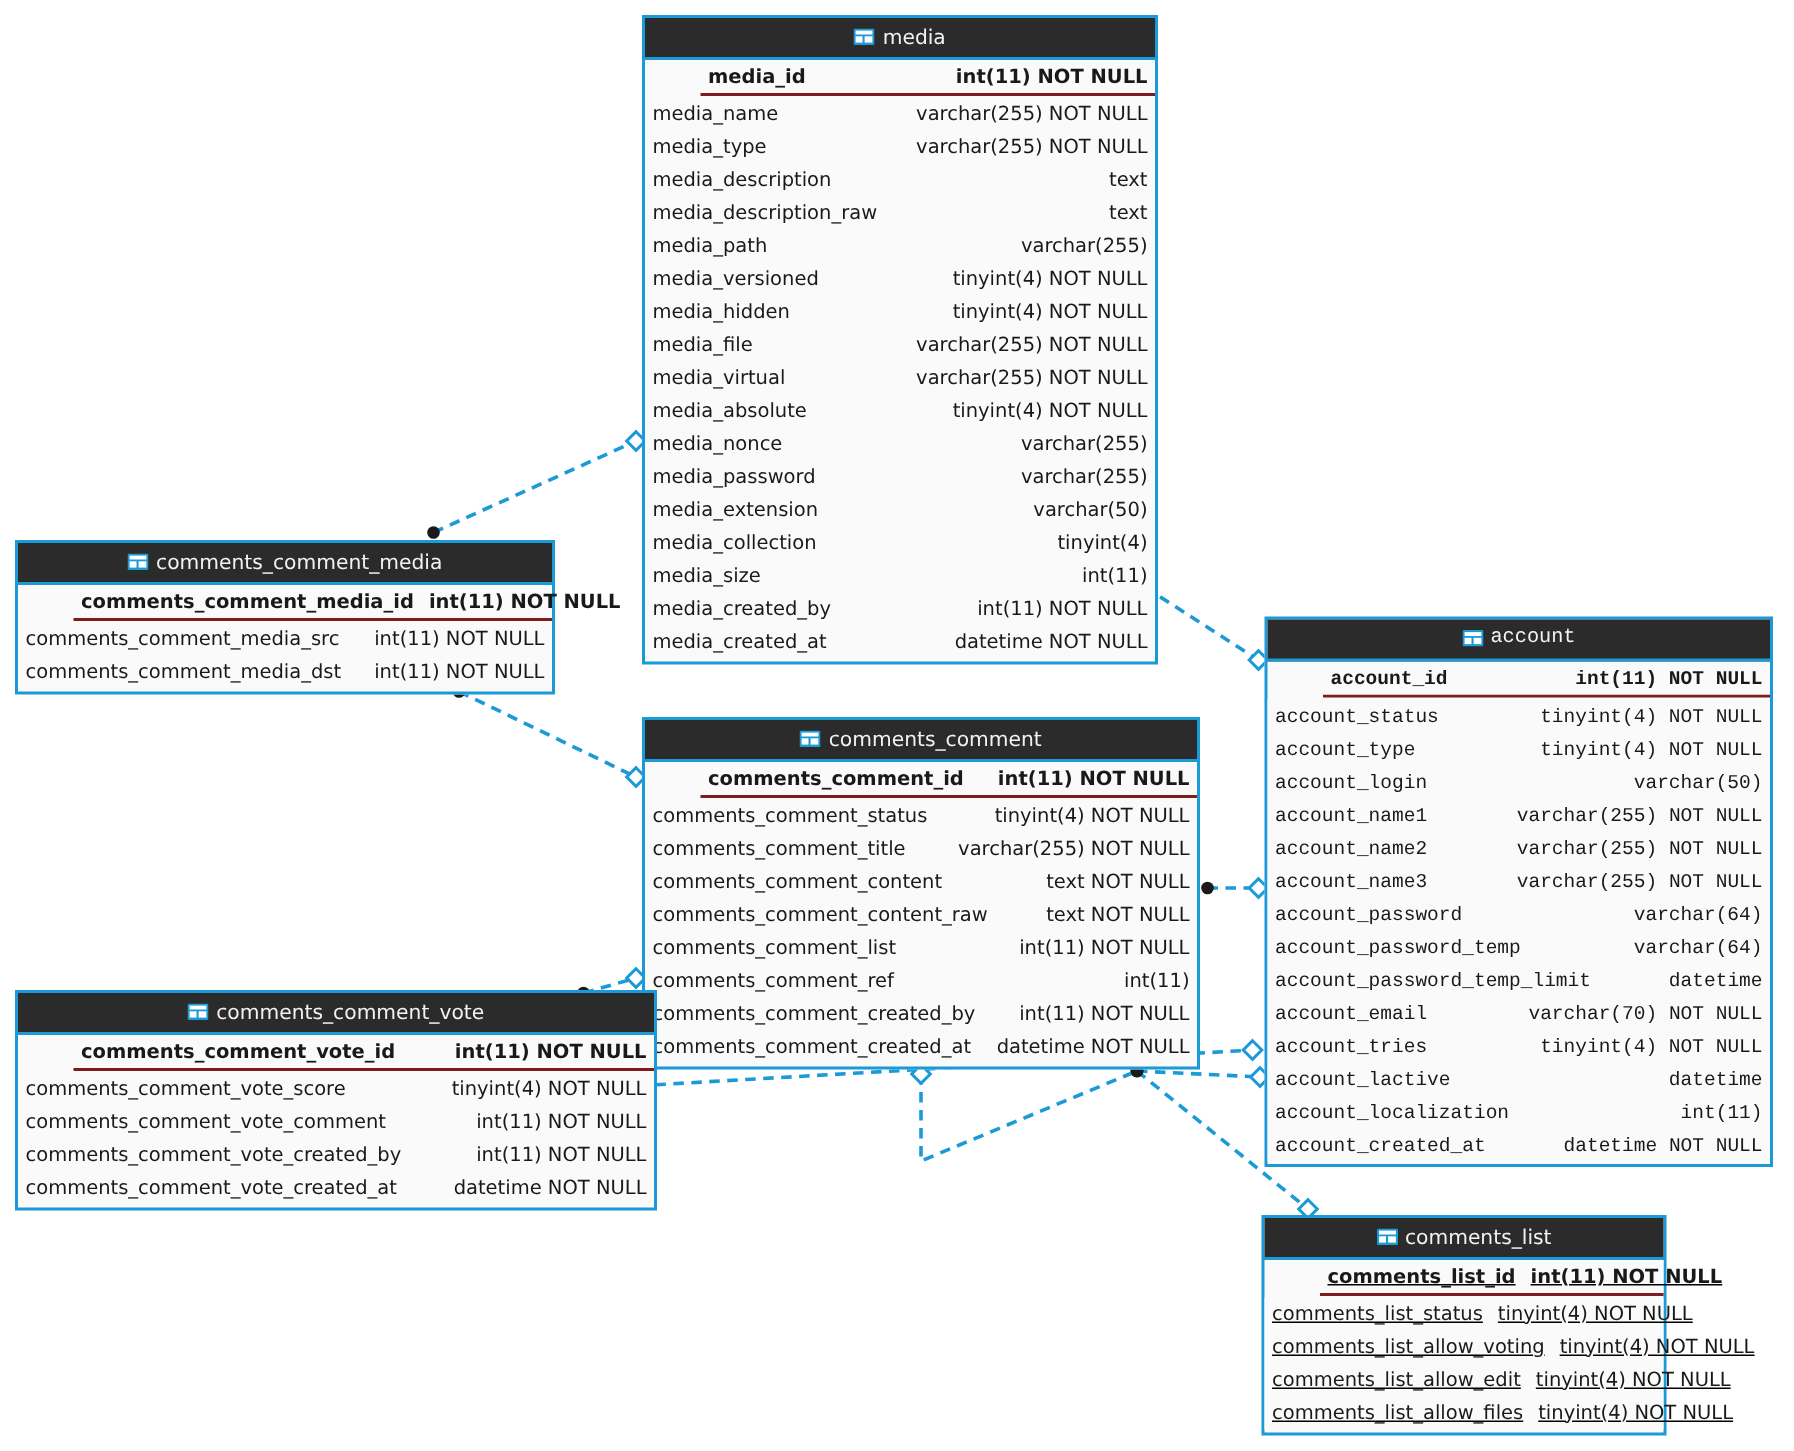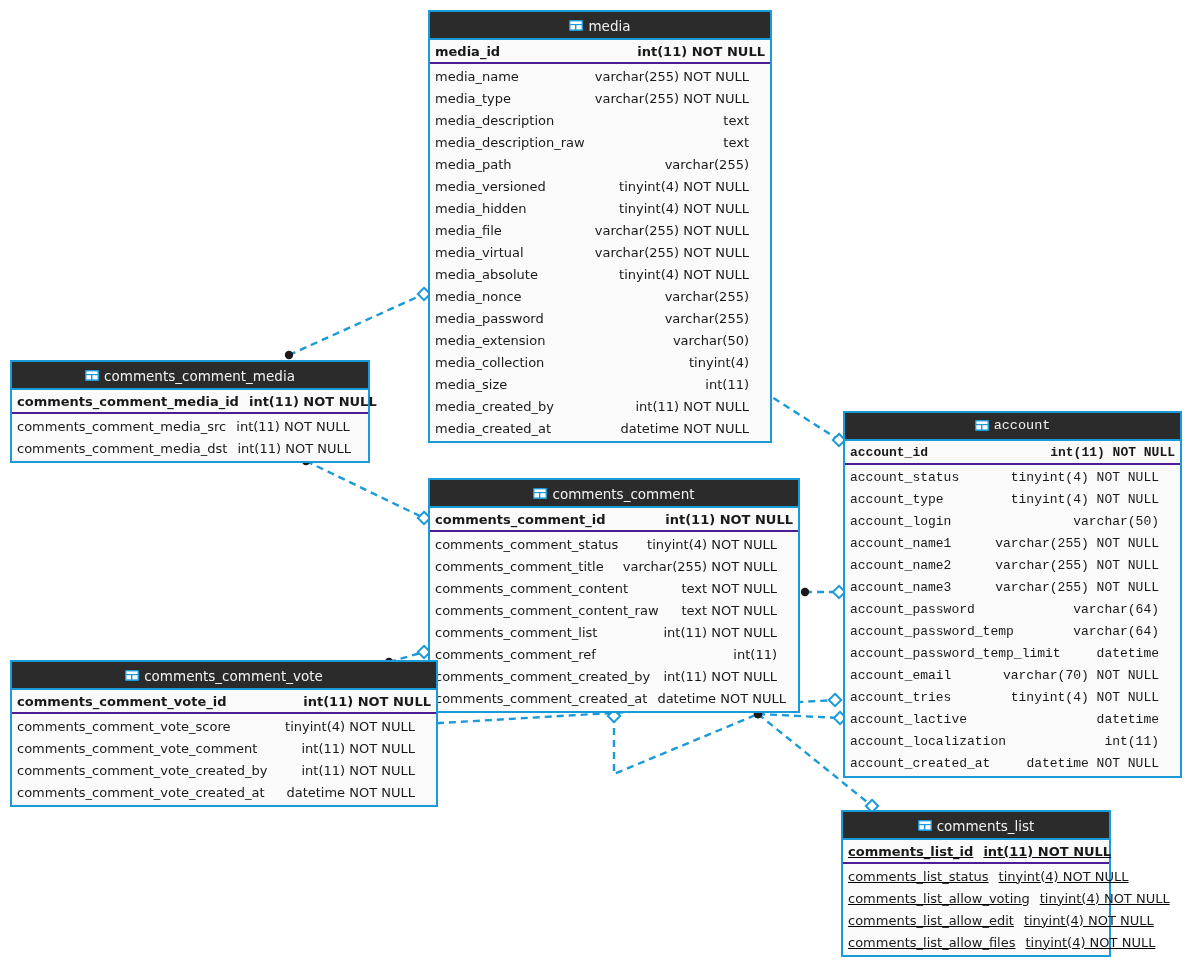--- a/index.html
+++ b/index.html
@@ -56,39 +56,40 @@
     display: inline-block;
     width: 14px;
     height: 11px;
     vertical-align: -1px;
     margin-right: 5px;
     position: relative;
   }
   .grid-icon svg { display: block; }
 
   .pk-row {
-    border-bottom: 2px solid #4c1d95;
+    border-bottom: 2px solid #7f1d1d;
+    margin-left: 37px;
   }
   .row {
     display: flex;
     justify-content: space-between;
     align-items: center;
     box-sizing: border-box;
     padding: 0 5px;
     height: 22px;
     font-size: 13px;
     color: #191919;
     background: #fafafa;
     white-space: nowrap;
   }
   .row.pk .col-name,
   .row.pk .col-type { font-weight: bold; }
   .col-name { text-align: left; }
   .col-type { text-align: right; padding-left: 10px; }
-  .rows-body { padding: 1px 16px 2px 0; }
+  .rows-body { padding: 1px 0 2px 0; }
 </style>
 </head>
 <body>
 
 <div id="canvas">
 
   <svg id="links" viewBox="0 0 1196 967" width="1196" height="967">
     <g id="links-group" fill="none" stroke="#1a9ad6" stroke-width="2.4" stroke-dasharray="7,5" stroke-linecap="butt">
         <polyline points="289,355 424,294"></polyline>
         <polyline points="733,372 839,440"></polyline>

